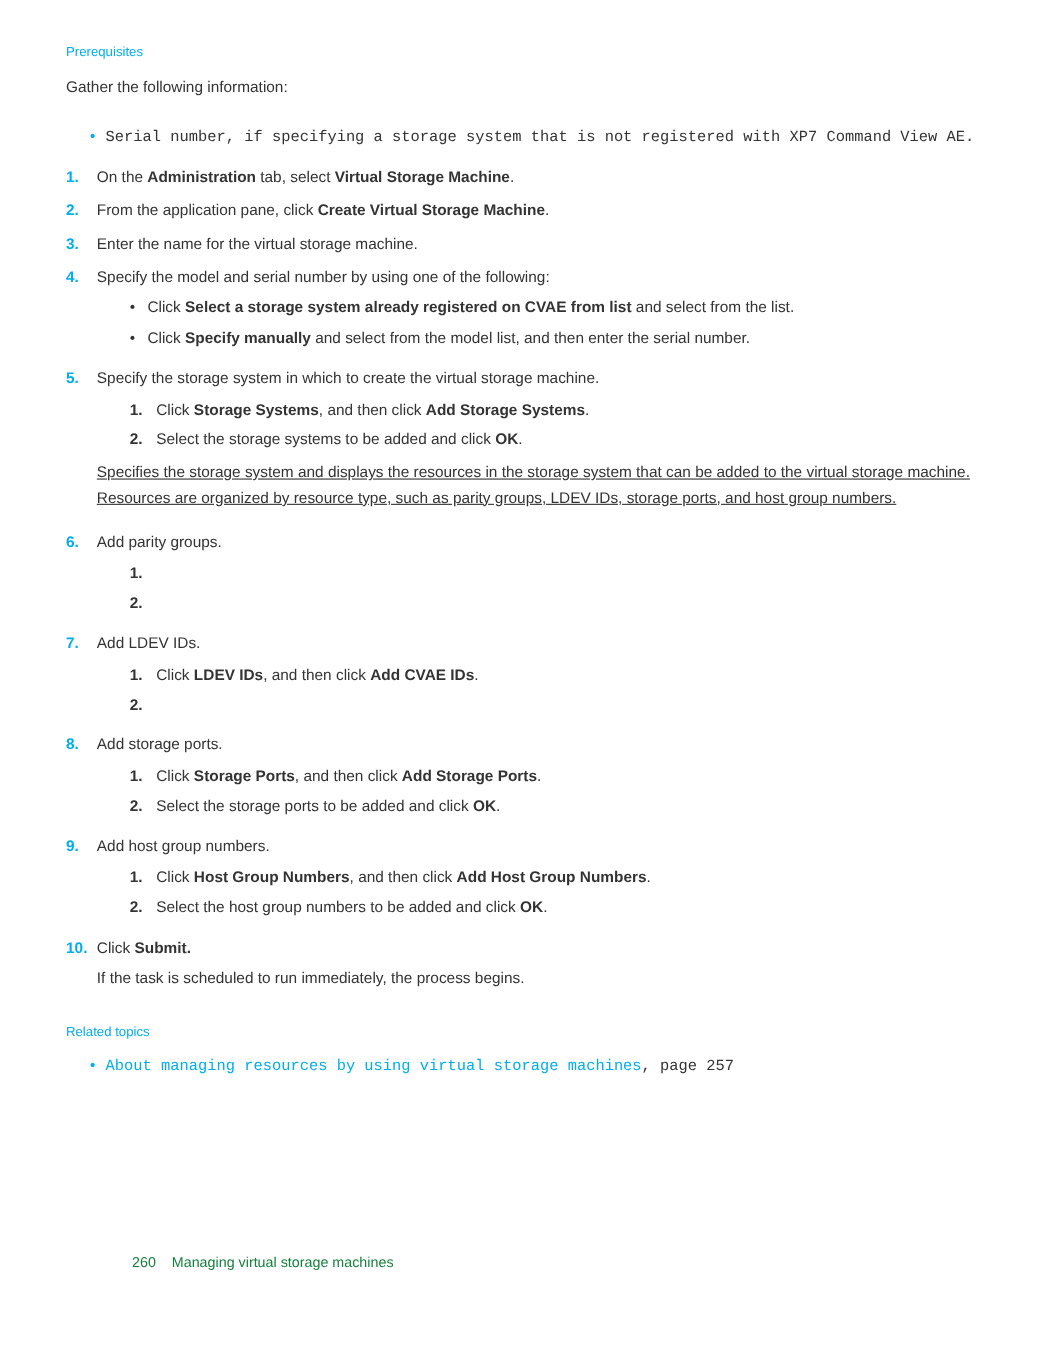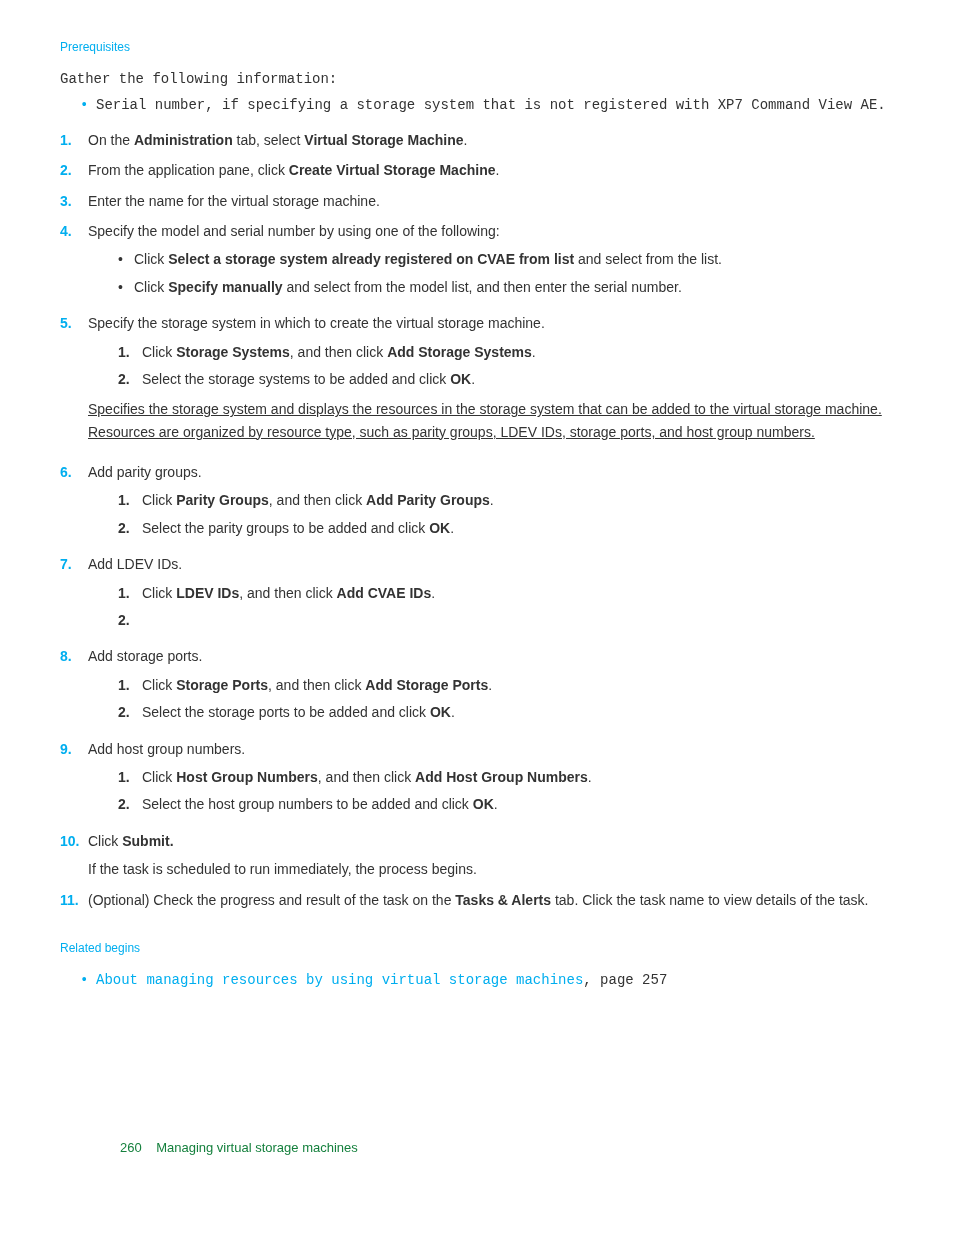--- a/index.html
+++ b/index.html
@@ -13,23 +13,22 @@
       min-height: 1235px;
     }
     .section-heading {
       color: #00aeef;
       font-size: 12px;
       font-weight: normal;
       margin-bottom: 14px;
       margin-top: 0;
     }
     .intro-text {
-      margin-bottom: 4px;
-      line-height: 1.6;
-      font-family: Liberation Mono, monospace;
+      margin-bottom: 24px;
+      line-height: 1.6;
     }
     .bullet-list {
       list-style: none;
       padding-left: 20px;
       margin-bottom: 12px;
     }
     .bullet-list li {
       position: relative;
       padding-left: 16px;
       margin-bottom: 6px;
@@ -207,25 +206,23 @@
       </span>
     </li>
 
     <li>
       <span class="num blue">6.</span>
       <span class="content">
         Add parity groups.
         <ol class="sub-ordered">
           <li>
             <span class="num">1.</span>
-            <span>Click <b>Parity Groups</b>, and then click <b>Add Parity Groups</b>.</span>
-          </li>
-          <li>
-            <span class="num">2.</span>
-            <span>Select the parity groups to be added and click <b>OK</b>.</span>
+          </li>
+          <li>
+            <span class="num">2.</span>
           </li>
         </ol>
       </span>
     </li>
 
     <li>
       <span class="num blue">7.</span>
       <span class="content">
         Add LDEV IDs.
         <ol class="sub-ordered">
@@ -277,32 +274,26 @@
     <li>
       <span class="num blue">10.</span>
       <span class="content">
         Click <b>Submit.</b>
         <p style="margin-top:6px; margin-left:0;">
           If the task is scheduled to run immediately, the process begins.
         </p>
       </span>
     </li>
 
-    <li>
-      <span class="num blue">11.</span>
-      <span class="content">
-        (Optional) Check the progress and result of the task on the <b>Tasks &amp; Alerts</b> tab. Click the task name to view details of the task.
-      </span>
-    </li>
 
   </ol>
 
 
   <div class="related-section">
-    <h2 class="section-heading">Related begins</h2>
+    <h2 class="section-heading">Related topics</h2>
     <ul class="bullet-list">
       <li>
         <a class="related-link" href="#">About managing resources by using virtual storage machines</a><span>, page 257</span>
       </li>
     </ul>
   </div>
 
   <div class="footer-text">
     <span>260</span>&nbsp;&nbsp;&nbsp;&nbsp;<span>Managing virtual storage machines</span>
   </div>

